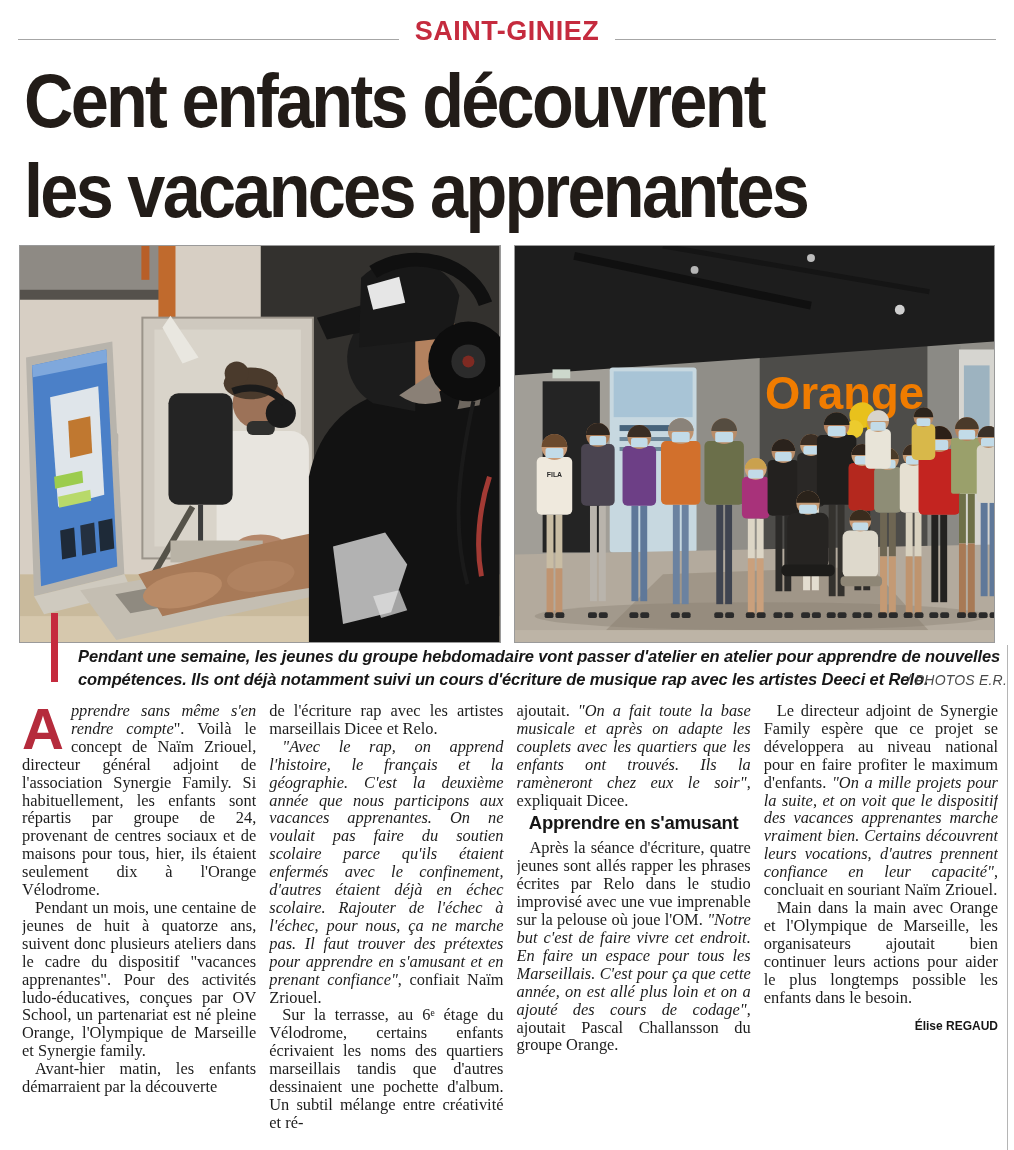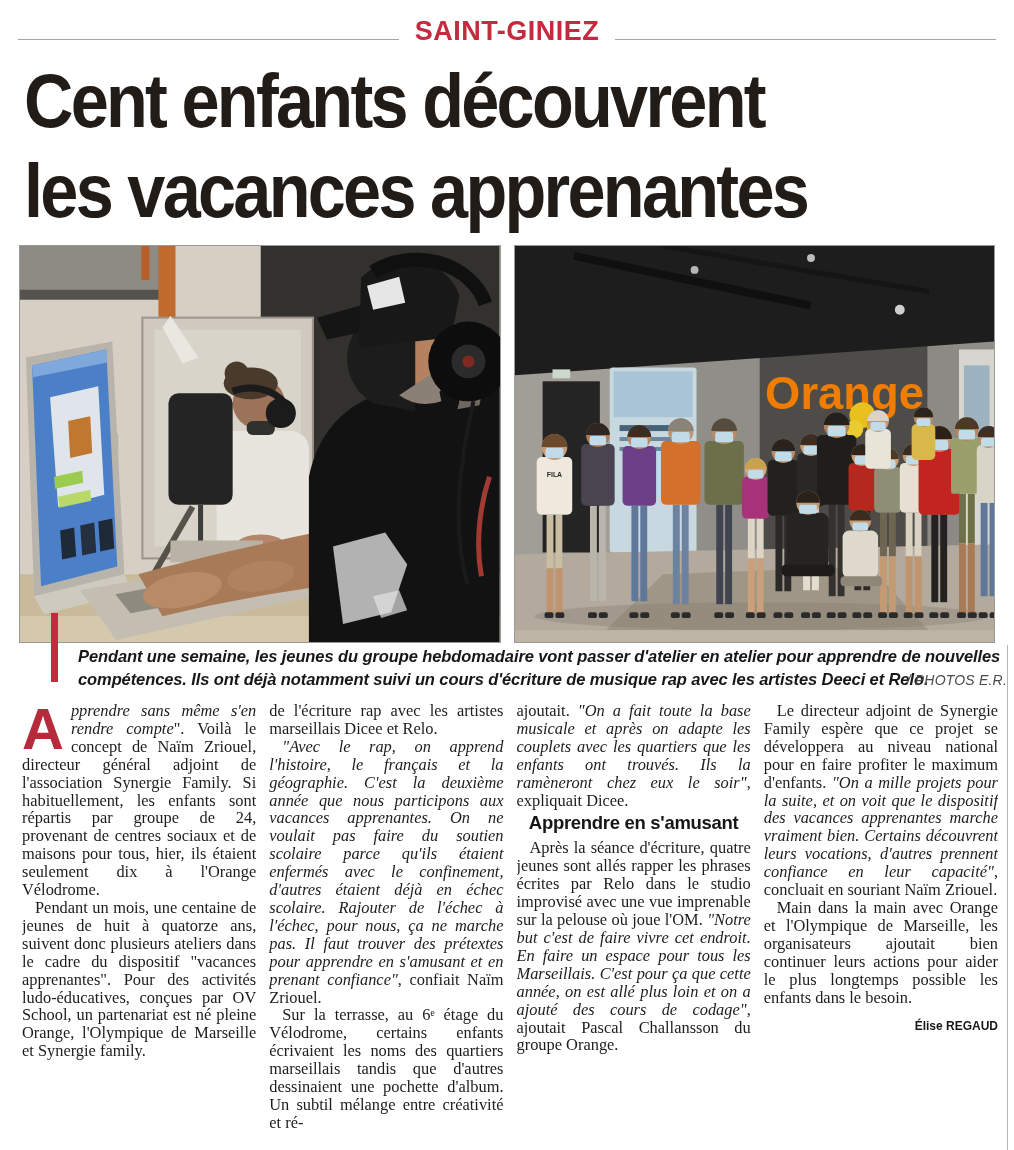--- a/index.html
+++ b/index.html
@@ -350,20 +350,21 @@
   <div class="caption-bar"></div>
   <div class="caption">
     <span>Pendant une semaine, les jeunes du groupe hebdomadaire vont passer d'atelier en atelier pour apprendre de nouvelles compétences. Ils ont déjà notamment suivi un cours d'écriture de musique rap avec les artistes Deeci et Relo.</span>
     <span class="credit">/ PHOTOS E.R.</span>
   </div>
 
   <div class="article" id="article-columns">
       <div class="col">
         <p class="para"><span class="dropcap">A</span><em>pprendre sans même s'en rendre compte</em><span>". Voilà le concept de Naïm Zriouel, directeur général adjoint de l'association Synergie Family. Si habituellement, les enfants sont répartis par groupe de 24, provenant de centres sociaux et de maisons pour tous, hier, ils étaient seulement dix à l'Orange Vélodrome.</span></p>
         <p class="para indent"><span>Pendant un mois, une centaine de jeunes de huit à quatorze ans, suivent donc plusieurs ateliers dans le cadre du dispositif "vacances apprenantes". Pour des activités ludo-éducatives, conçues par OV School, un partenariat est né pleine Orange, l'Olympique de Marseille et Synergie family.</span></p>
+        <p class="para indent"><span>Avant-hier matin, les enfants démarraient par la découverte</span></p>
       </div>
       <div class="col">
         <p class="para"><span>de l'écriture rap avec les artistes marseillais Dicee et Relo.</span></p>
         <p class="para indent"><em>"Avec le rap, on apprend l'histoire, le français et la géographie. C'est la deuxième année que nous participons aux vacances apprenantes. On ne voulait pas faire du soutien scolaire parce qu'ils étaient enfermés avec le confinement, d'autres étaient déjà en échec scolaire. Rajouter de l'échec à l'échec, pour nous, ça ne marche pas. Il faut trouver des prétextes pour apprendre en s'amusant et en prenant confiance"</em><span>, confiait Naïm Zriouel.</span></p>
         <p class="para indent"><span>Sur la terrasse, au 6ᵉ étage du Vélodrome, certains enfants écrivaient les noms des quartiers marseillais tandis que d'autres dessinaient une pochette d'album. Un subtil mélange entre créativité et ré-</span></p>
       </div>
       <div class="col">
         <p class="para"><span>ajoutait. </span><em>"On a fait toute la base musicale et après on adapte les couplets avec les quartiers que les enfants ont trouvés. Ils la ramèneront chez eux le soir"</em><span>, expliquait Dicee.</span></p>
         <h3 class="subhead">Apprendre en s'amusant</h3>
         <p class="para indent"><span>Après la séance d'écriture, quatre jeunes sont allés rapper les phrases écrites par Relo dans le studio improvisé avec une vue imprenable sur la pelouse où joue l'OM. </span><em>"Notre but c'est de faire vivre cet endroit. En faire un espace pour tous les Marseillais. C'est pour ça que cette année, on est allé plus loin et on a ajouté des cours de codage"</em><span>, ajoutait Pascal Challansson du groupe Orange.</span></p>

